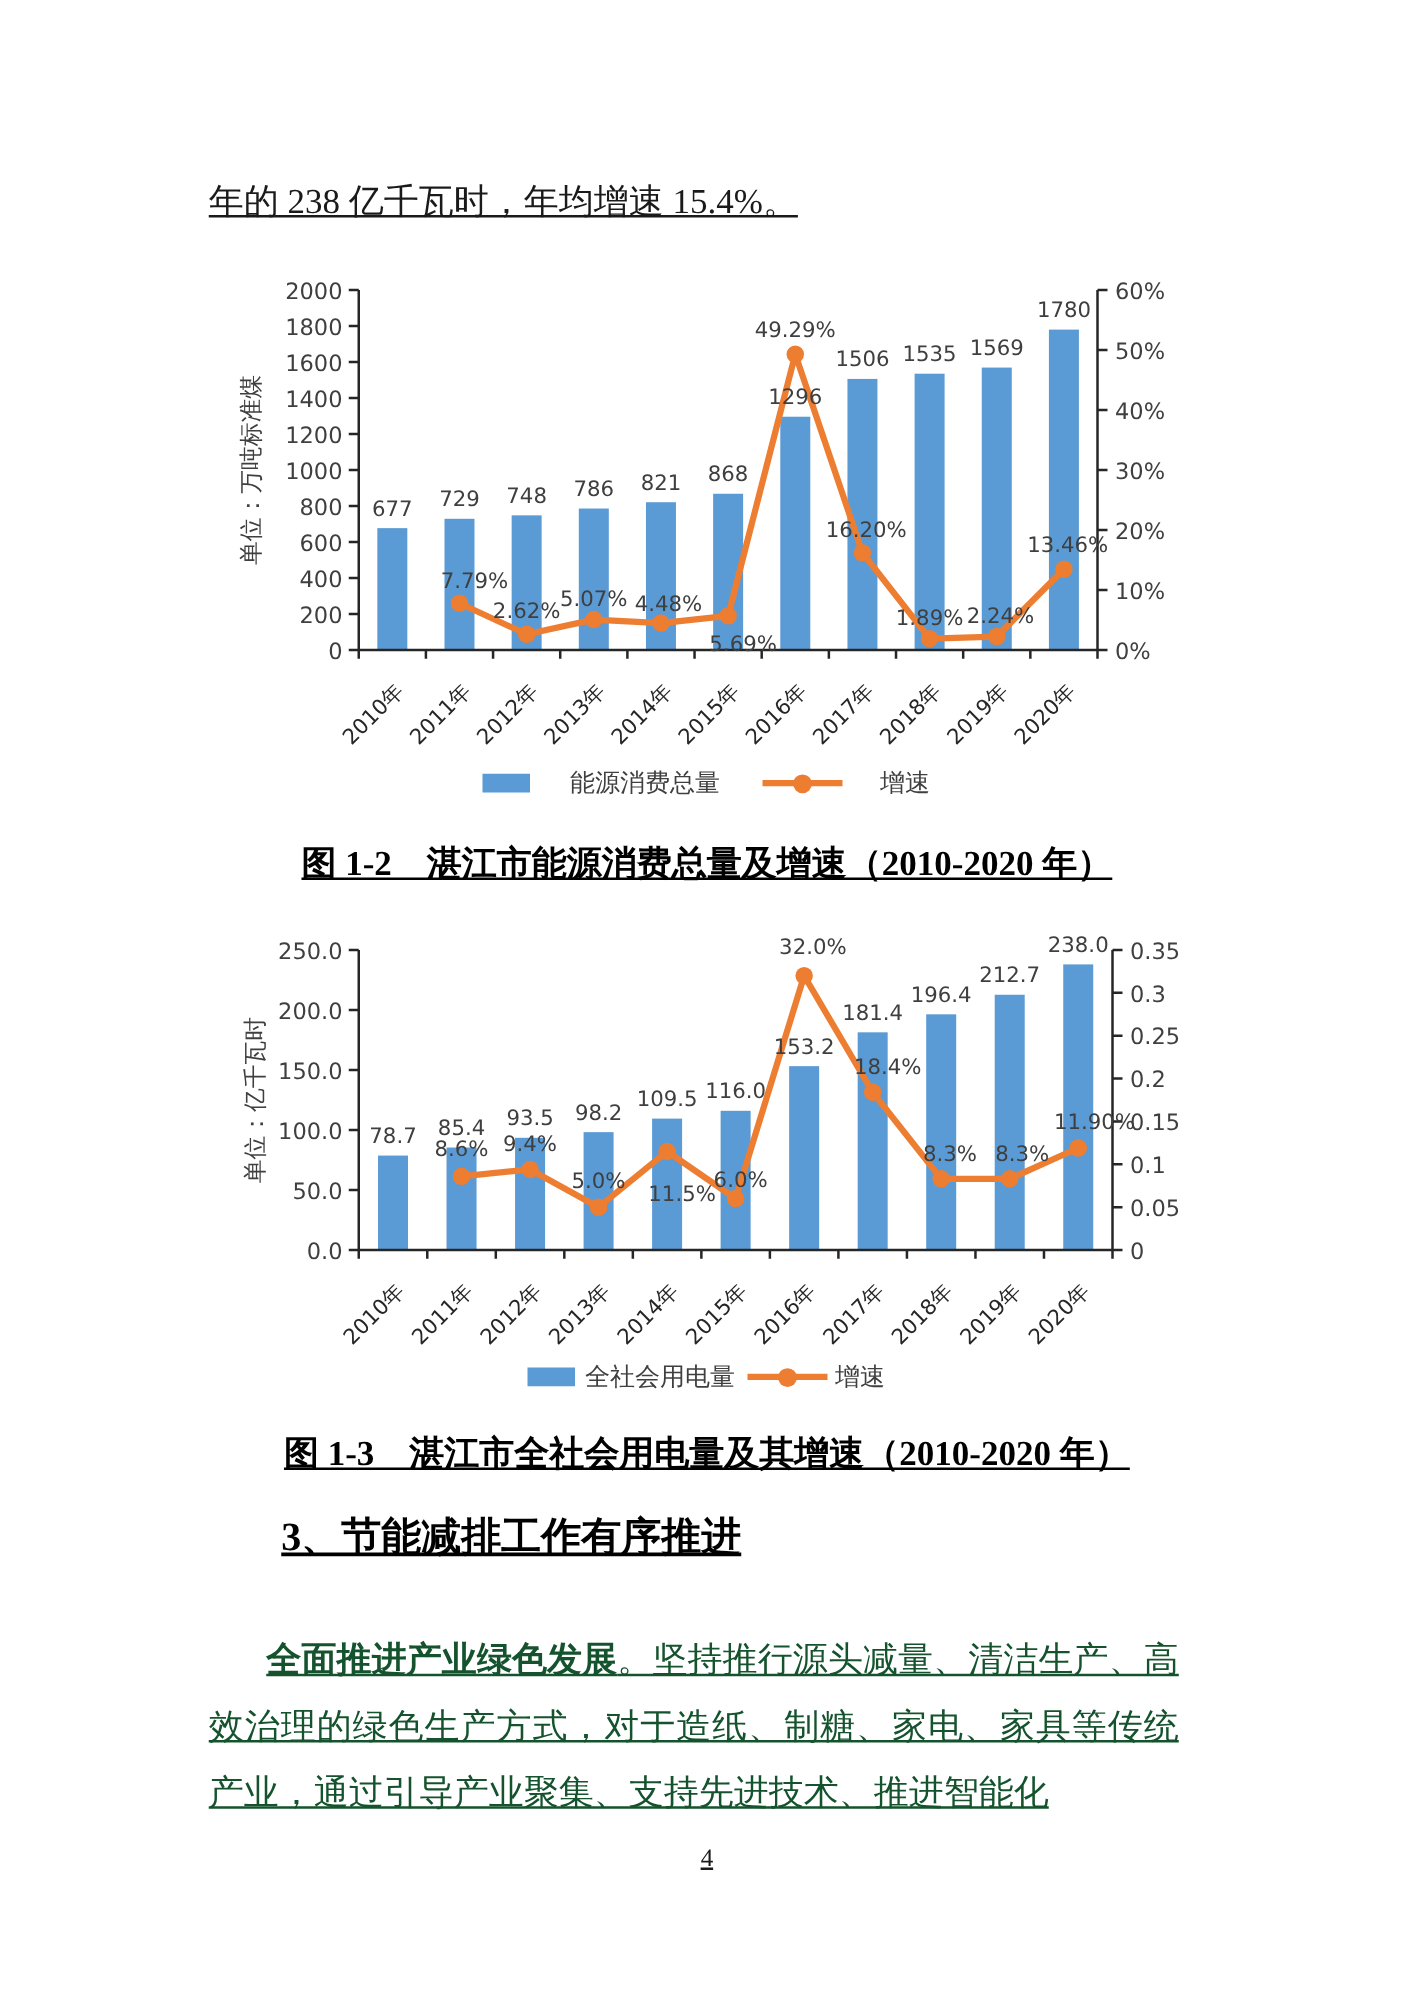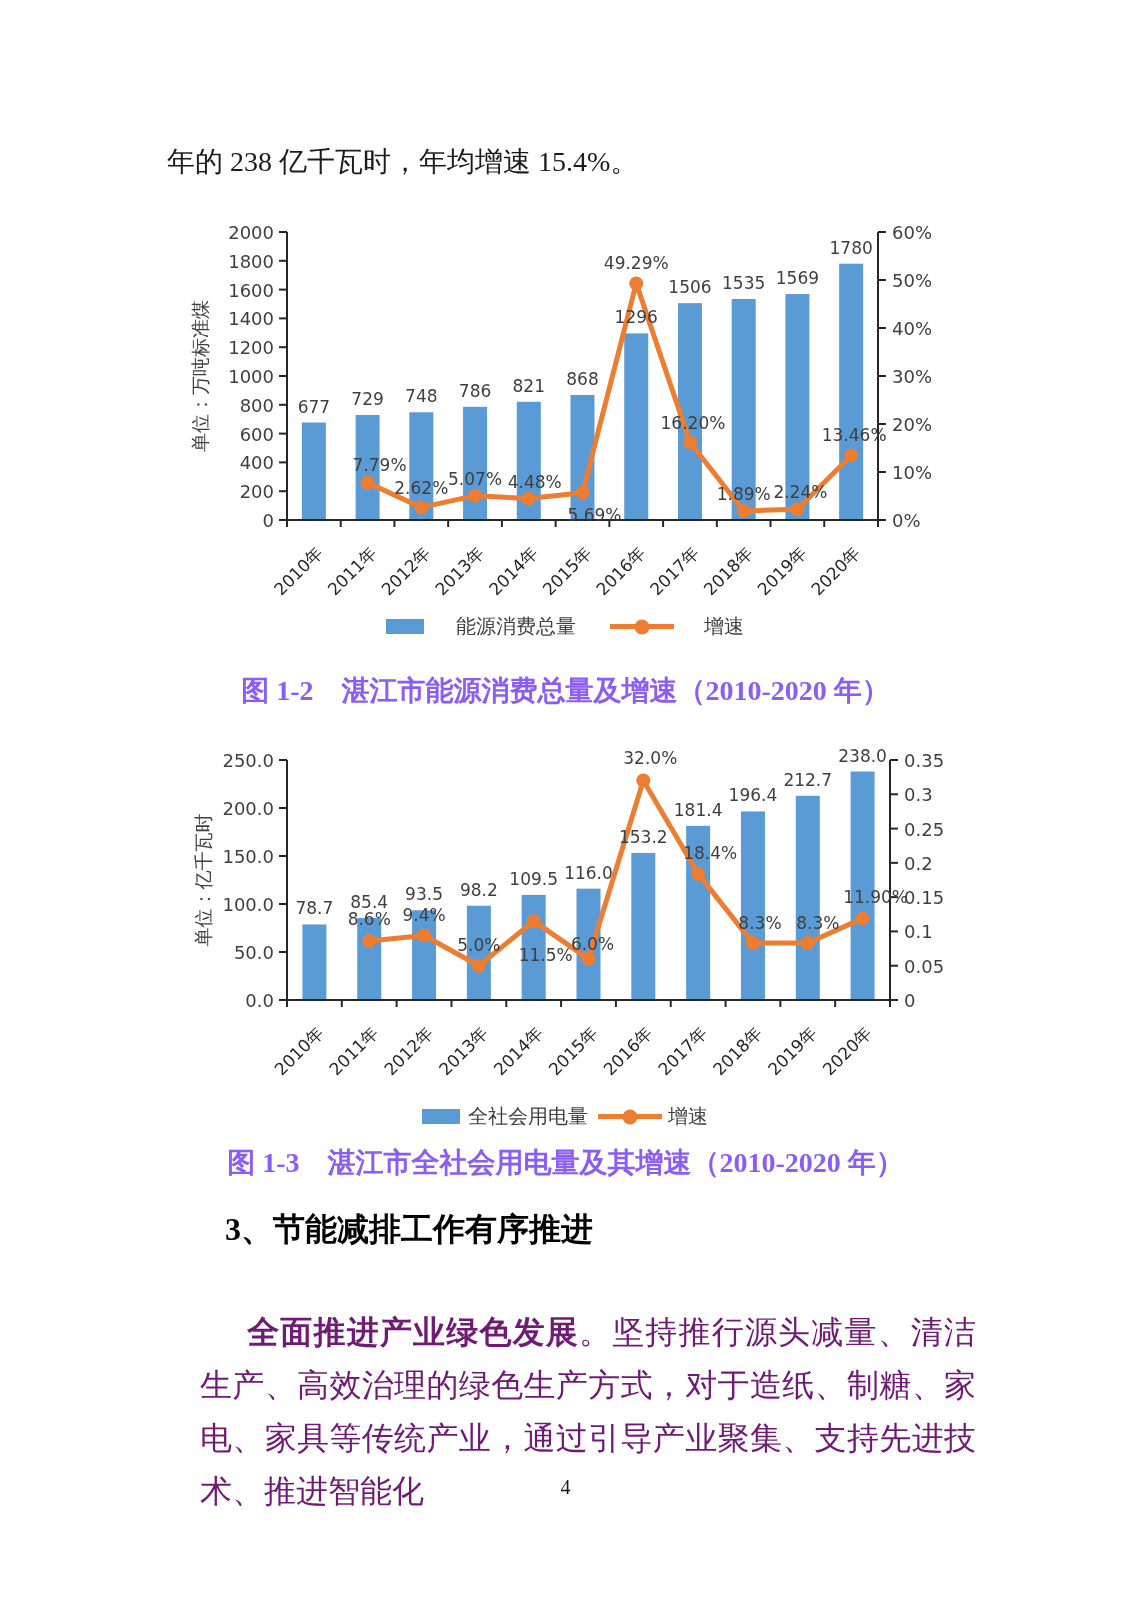--- a/index.html
+++ b/index.html
@@ -1,35 +1,35 @@
 <!DOCTYPE html>
 <html><head>
 <meta charset="utf-8">
 <style>
   html,body{margin:0;padding:0;}
   body{width:1131px;height:1600px;background:#ffffff;position:relative;overflow:hidden;
        font-family:"Liberation Serif",serif;color:#000;}
-  .abs{position:absolute;}
+  .abs{position:absolute;text-decoration:underline;}
   .intro{left:167px;top:140px;width:800px;font-size:28px;line-height:44px;color:#1a1a1a;}
   .figwrap{position:absolute;width:830px;}
   #fig1{left:150px;top:205px;}
   #fig2{left:150px;top:735px;}
   svg{display:block;}
   .legend{display:flex;justify-content:center;align-items:center;
           font-family:"Liberation Serif",serif;font-size:20px;color:#3f3f3f;}
   .legend .sw{display:inline-block;width:38px;height:15px;margin-right:8px;}
   .legend .ln{display:inline-block;width:64px;height:5px;margin:0 6px 0 10px;position:relative;}
   .legend .dot{position:absolute;left:50%;top:50%;width:15px;height:15px;border-radius:50%;
                transform:translate(-50%,-50%);}
-  .caption{left:165px;width:801px;text-align:center;font-weight:bold;font-size:28px;color:#8b5cf6;}
+  .caption{left:165px;width:801px;text-align:center;font-weight:bold;font-size:28px;color:#000000;}
   #cap1{top:672px;}
   #cap2{top:1132px;margin-top:12px;}
   .heading{left:225px;top:1208px;font-size:32px;font-weight:bold;color:#000;}
-  .para{left:167px;top:1274px;width:776px;font-size:32px;line-height:53px;
-        text-align:justify;color:#701a75;margin-left:33px;}
+  .para{left:167px;top:1274px;width:776px;font-size:28px;line-height:53px;
+        text-align:justify;color:#14532d;}
   .para .lead{font-weight:bold;}
   .para .indent{display:inline-block;width:46px;}
   .pagenum{left:0;top:1476px;width:1131px;text-align:center;font-size:20px;color:#1a1a1a;}
 </style>
 </head>
 <body>
 
 <div class="abs intro">年的 238 亿千瓦时，年均增速 15.4%。</div>
 
 <div class="figwrap" id="fig1">
@@ -246,21 +246,21 @@
       <text x="274.04545454545456" y="185.54285714285714" text-anchor="middle" font-size="17" fill="#3f3f3f" font-family="&quot;DejaVu Sans&quot;, sans-serif">9.4%</text>
       <text x="328.8636363636364" y="215.71428571428572" text-anchor="middle" font-size="17" fill="#3f3f3f" font-family="&quot;DejaVu Sans&quot;, sans-serif">5.0%</text>
       <text x="395.6818181818182" y="226.1428571428571" text-anchor="middle" font-size="17" fill="#3f3f3f" font-family="&quot;DejaVu Sans&quot;, sans-serif">11.5%</text>
       <text x="442.5" y="214.85714285714286" text-anchor="middle" font-size="17" fill="#3f3f3f" font-family="&quot;DejaVu Sans&quot;, sans-serif">6.0%</text>
       <text x="500.3181818181818" y="28.571428571428555" text-anchor="middle" font-size="17" fill="#3f3f3f" font-family="&quot;DejaVu Sans&quot;, sans-serif">32.0%</text>
       <text x="560.1363636363636" y="123.82857142857142" text-anchor="middle" font-size="17" fill="#3f3f3f" font-family="&quot;DejaVu Sans&quot;, sans-serif">18.4%</text>
       <text x="609.9545454545455" y="194.0857142857143" text-anchor="middle" font-size="17" fill="#3f3f3f" font-family="&quot;DejaVu Sans&quot;, sans-serif">8.3%</text>
       <text x="667.7727272727273" y="194.0857142857143" text-anchor="middle" font-size="17" fill="#3f3f3f" font-family="&quot;DejaVu Sans&quot;, sans-serif">8.3%</text>
       <text x="725.5909090909091" y="168.39999999999998" text-anchor="middle" font-size="17" fill="#3f3f3f" font-family="&quot;DejaVu Sans&quot;, sans-serif">11.90%</text>
     </svg>
-  <div class="legend" style="margin-top:23px;align-items:center;">
+  <div class="legend" style="margin-top:8px;align-items:center;">
     <span class="sw" style="background: rgb(91, 155, 213);"></span>
     <span>全社会用电量</span>
     <span class="ln" style="background: rgb(237, 125, 49);">
         <span class="dot" style="background: rgb(237, 125, 49);"></span>
       </span>
     <span>增速</span>
   </div>
 </div>
 <div class="abs caption" id="cap2">图 1-3　湛江市全社会用电量及其增速（2010-2020 年）</div>
 

